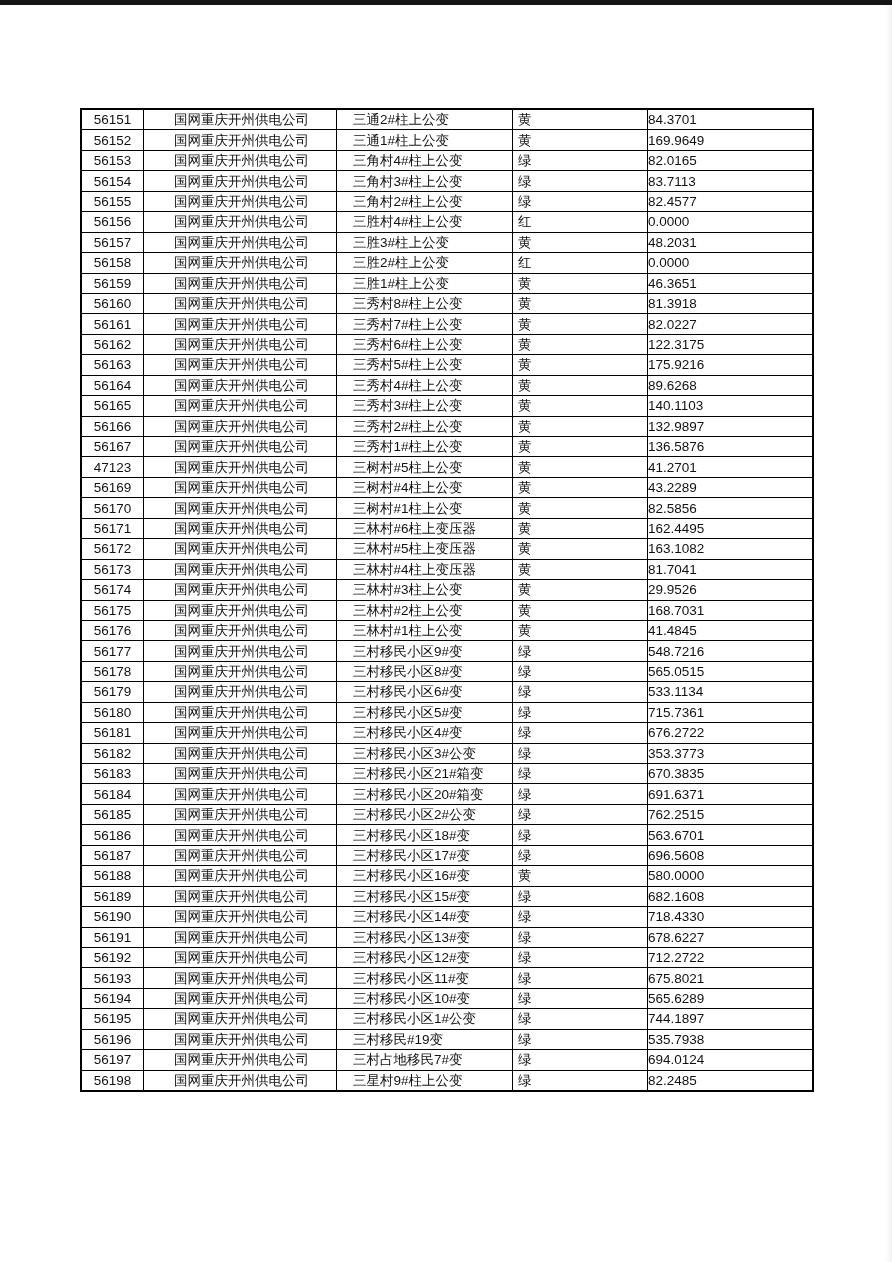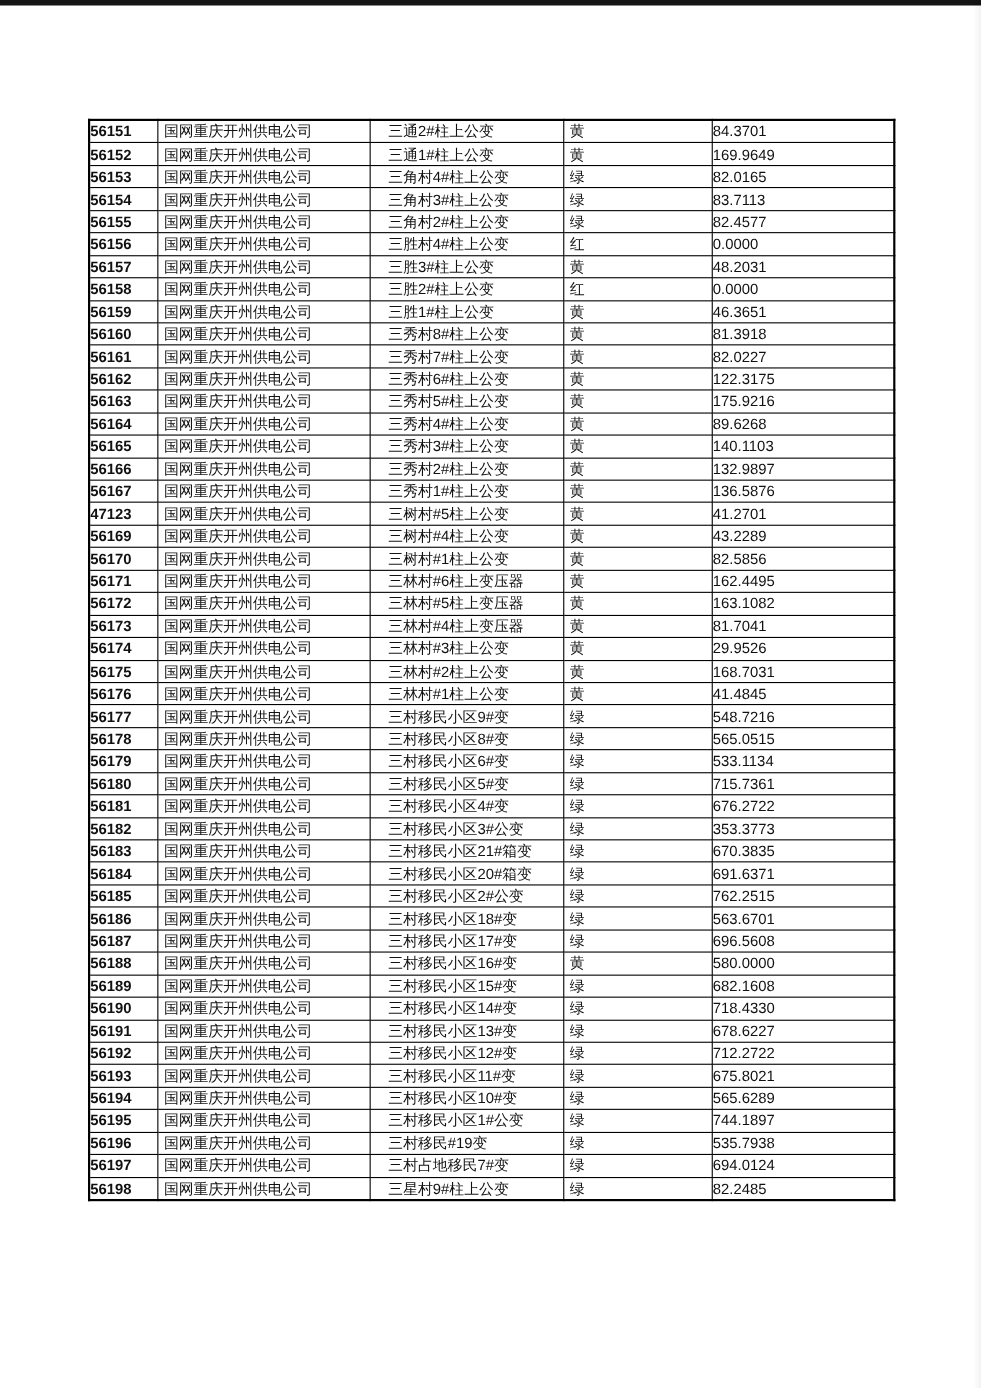--- a/index.html
+++ b/index.html
@@ -43,22 +43,22 @@
     border: 1px solid #000;
     height: 19.45px;
     font-size: 13.5px;
     line-height: 19px;
     color: #111111;
     white-space: nowrap;
     overflow: hidden;
     padding: 0 2px 0 5px;
     vertical-align: middle;
   }
-  table.sheet td.c0 { width: 61px;  padding: 0; font-weight: bold; }
-  table.sheet td.c1 { width: 185px; text-align: left; }
+  table.sheet td.c0 { width: 61px;  text-align: center; padding: 0; }
+  table.sheet td.c1 { width: 185px; text-align: center; }
   table.sheet td.c2 { width: 157px; text-align: left; padding-left: 16px; }
   table.sheet td.c3 { width: 127px; text-align: left; }
   table.sheet td.c4 { width: 164px; text-align: left; padding: 0; }
 </style>
 </head>
 <body>
 
 <div class="top-bar"></div>
 <div class="right-edge"></div>
 

